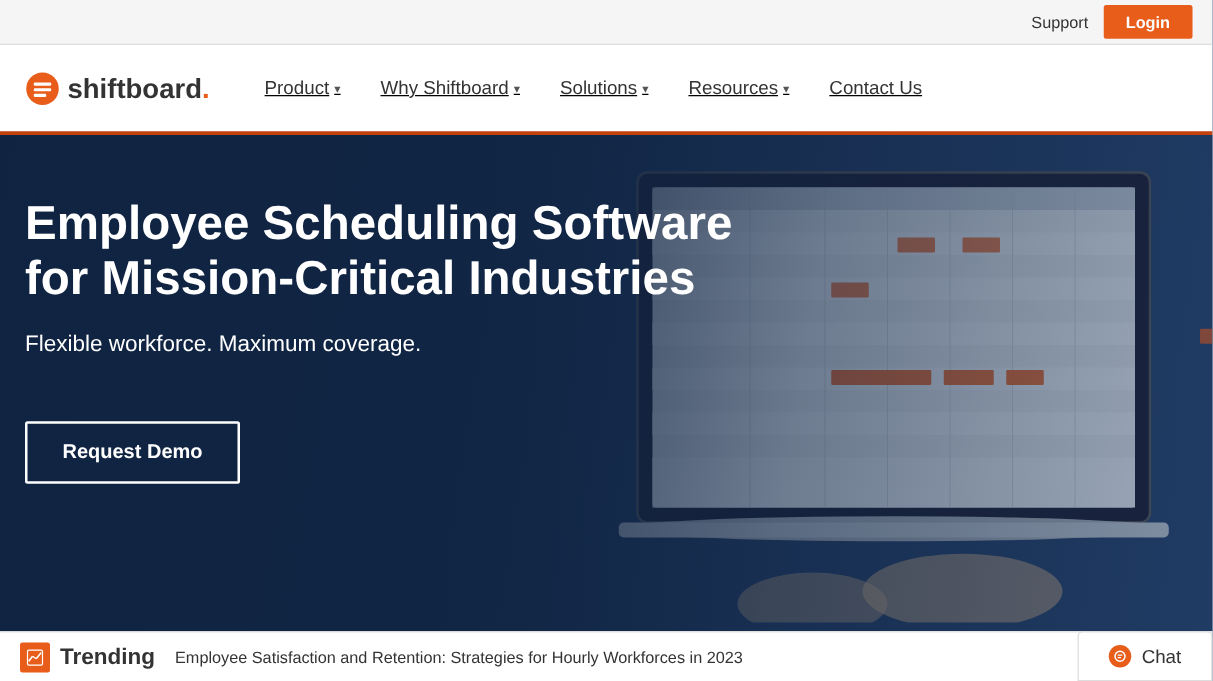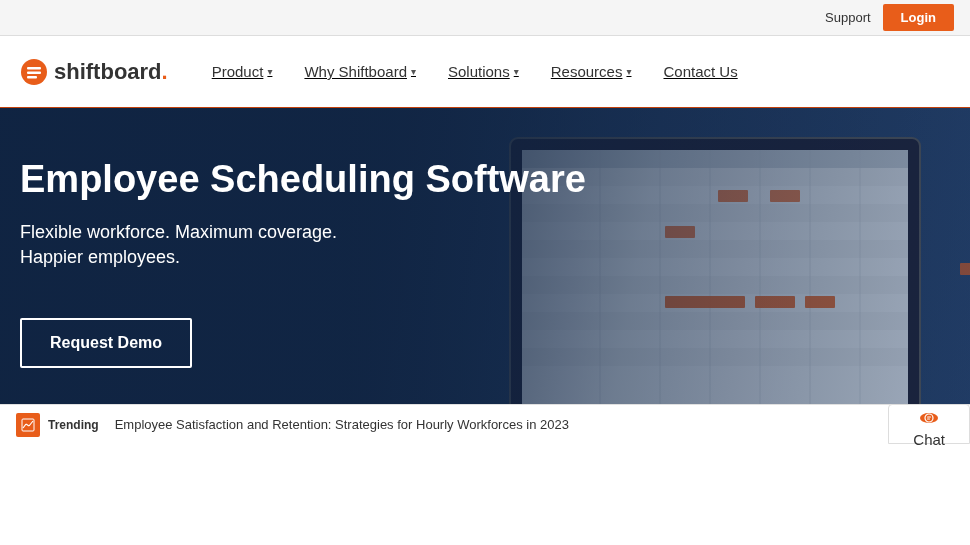--- a/index.html
+++ b/index.html
@@ -33,21 +33,21 @@
       text-align: right;
     }
 
     
     .navbar {
       background: #fff;
       display: flex;
       align-items: center;
       padding: 0 20px;
       height: 72px;
-      border-bottom: 1px solid #c2410c;
+      border-bottom: 3px solid #c2410c;
     }
     .logo {
       display: flex;
       align-items: center;
       margin-right: 30px;
       text-decoration: none;
     }
     .logo-icon {
       width: 28px;
       height: 28px;
@@ -90,21 +90,21 @@
       color: #555;
     }
     .nav-contact {
       font-weight: 500;
     }
 
     
     .hero {
       position: relative;
       width: 100%;
-      height: 296px;
+      height: 397px;
       background: linear-gradient(to right, rgba(20,40,70,0.85) 35%, rgba(20,40,70,0.55) 60%, rgba(20,40,70,0.3) 100%);
       overflow: hidden;
       display: flex;
       align-items: flex-start;
       padding: 40px 30px 0 20px;
     }
     .hero-bg {
       position: absolute;
       top: 0; left: 0; right: 0; bottom: 0;
       background: #2a4a7a;
@@ -176,21 +176,21 @@
       background: #e85d1a;
       color: #fff;
       display: flex;
       align-items: center;
       justify-content: center;
       font-size: 11px;
       font-weight: bold;
       border-radius: 2px;
     }
     .trending-label {
-      font-size: 12px;
+      font-size: 18px;
       font-weight: bold;
       color: #333;
     }
     .trending-text {
       font-size: 13px;
       color: #333;
     }
     .chat-button {
       position: absolute;
       right: 0;
@@ -200,21 +200,20 @@
       border-radius: 4px 4px 0 0;
       padding: 8px 24px;
       display: flex;
       align-items: center;
       gap: 8px;
       cursor: pointer;
       font-size: 15px;
       color: #333;
       font-weight: 500;
       height: 40px;
-      flex-direction: column;
     }
     .chat-icon {
       width: 18px;
       height: 18px;
       background: #e85d1a;
       border-radius: 50%;
       display: flex;
       align-items: center;
       justify-content: center;
       color: #fff;
@@ -330,24 +329,24 @@
     <ellipse cx="265" cy="305" rx="220" ry="10" fill="#aab0b8"></ellipse>
     <rect x="45" y="300" width="440" height="12" rx="4" fill="#c0c8d0"></rect>
 
     <ellipse cx="320" cy="355" rx="80" ry="30" fill="#c8a882" opacity="0.6"></ellipse>
     <ellipse cx="200" cy="365" rx="60" ry="25" fill="#c8a882" opacity="0.5"></ellipse>
   </svg>
 
   <div class="hero-content">
     <h1 class="hero-title">
       <span>Employee Scheduling Software</span><br>
+      <span>for Mission-Critical Industries</span>
     </h1>
     <p class="hero-subtitle">
       <span>Flexible workforce. Maximum coverage.</span><br>
-      <span>Happier employees.</span>
     </p>
     <div class="hero-buttons">
       <button class="btn-secondary">Request Demo</button>
     </div>
   </div>
 </section>
 
 <div class="bottom-bar">
   <div class="trending-badge">
     <div class="trending-icon">

